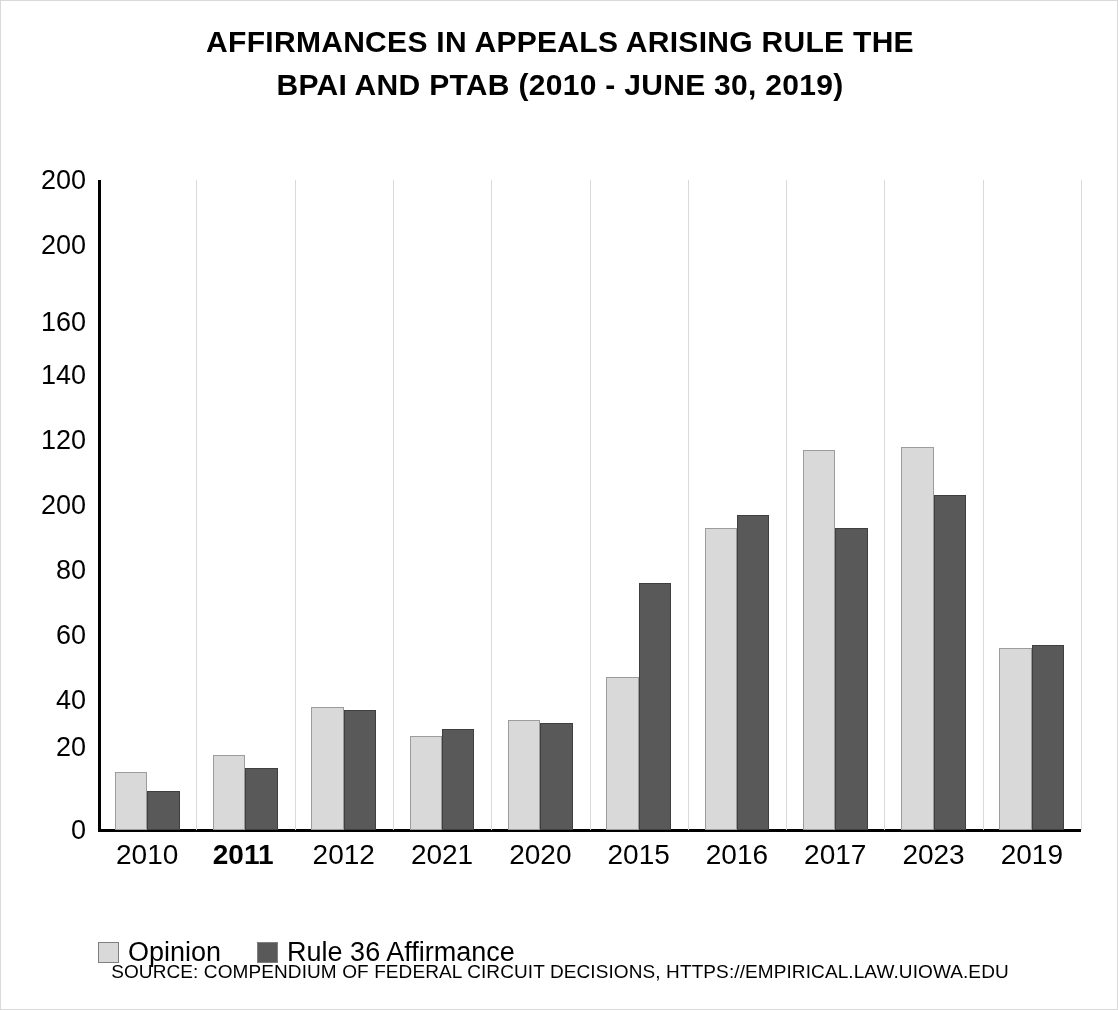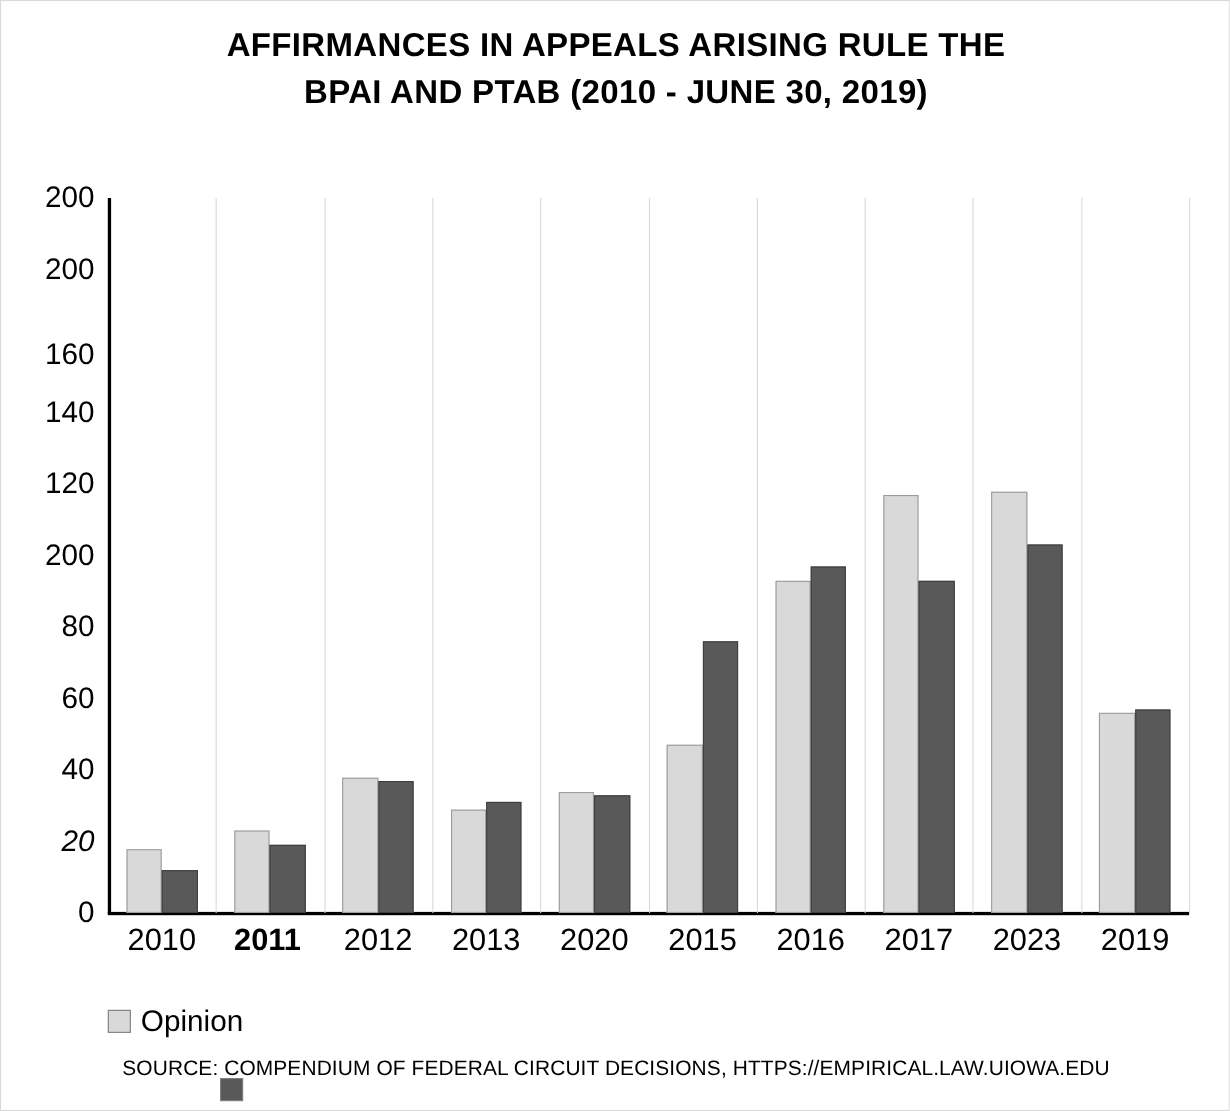--- a/index.html
+++ b/index.html
@@ -122,26 +122,25 @@
     position: absolute;
     top: 0;
     text-align: center;
     font-size: 28px;
     white-space: nowrap;
   }
   
   #legend {
     position: absolute;
     left: 97px;
-    top: 912px;
+    top: 936px;
     display: flex;
-    align-items: flex-end;
+    align-items: flex-start;
     gap: 36px;
     font-size: 27px;
-    flex-direction: column;
   }
   .legend-entry {
     display: flex;
     align-items: center;
     gap: 9px;
   }
   .legend-swatch {
     width: 21px;
     height: 21px;
     box-sizing: border-box;
@@ -164,21 +163,21 @@
 
 <div id="chart-root">
 
   <div id="chart-title">
     <div>AFFIRMANCES IN APPEALS ARISING RULE THE</div>
     <div>BPAI AND PTAB (2010 - JUNE 30, 2019)</div>
   </div>
 
   <div id="y-axis-labels">
       <div class="ylabel" style="top: 650px;">0</div>
-      <div class="ylabel" style="top: 585px; font-style: italic;">20</div>
+      <div class="ylabel" style="top: 567px;">20</div>
       <div class="ylabel" style="top: 520px;">40</div>
       <div class="ylabel" style="top: 455px;">60</div>
       <div class="ylabel" style="top: 390px;">80</div>
       <div class="ylabel" style="top: 325px;">200</div>
       <div class="ylabel" style="top: 260px;">120</div>
       <div class="ylabel" style="top: 195px;">140</div>
       <div class="ylabel" style="top: 142px;">160</div>
       <div class="ylabel" style="top: 65px;">200</div>
       <div class="ylabel" style="top: 0px;">200</div>
     </div>
@@ -240,34 +239,35 @@
           <div class="bar opinion" title="Opinion 2019: 56" style="width: 32.439px; height: 182px; left: 16.711px;"></div>
           <div class="bar rule36" title="Rule 36 Affirmance 2019: 57" style="width: 32.439px; height: 185.25px; left: 49.15px;"></div>
         </div>
       </div>
   </div>
 
   <div id="x-axis-labels">
       <div class="xlabel" style="left: 0px; width: 98.3px;">2010</div>
       <div class="xlabel" style="left: 96px; width: 98.3px; font-weight: bold;">2011</div>
       <div class="xlabel" style="left: 196.6px; width: 98.3px;">2012</div>
-      <div class="xlabel" style="left: 294.9px; width: 98.3px;">2013</div>
+      <div class="xlabel" style="left: 294.9px; width: 98.3px;">2021</div>
       <div class="xlabel" style="left: 393.2px; width: 98.3px;">2020</div>
       <div class="xlabel" style="left: 491.5px; width: 98.3px;">2015</div>
       <div class="xlabel" style="left: 589.8px; width: 98.3px;">2016</div>
       <div class="xlabel" style="left: 688.1px; width: 98.3px;">2017</div>
       <div class="xlabel" style="left: 786.4px; width: 98.3px;">2023</div>
       <div class="xlabel" style="left: 884.7px; width: 98.3px;">2019</div>
     </div>
 
   <div id="legend">
     <div class="legend-entry">
       <span class="legend-swatch" style="background:#d9d9d9;"></span>
       <span>Opinion</span>
     </div>
     <div class="legend-entry">
       <span class="legend-swatch" style="background:#595959;"></span>
+      <span>Rule 36 Affirmance</span>
     </div>
   </div>
 
   <div id="source-note">SOURCE: COMPENDIUM OF FEDERAL CIRCUIT DECISIONS, HTTPS://EMPIRICAL.LAW.UIOWA.EDU</div>
 
 </div>
 
 </body></html>

